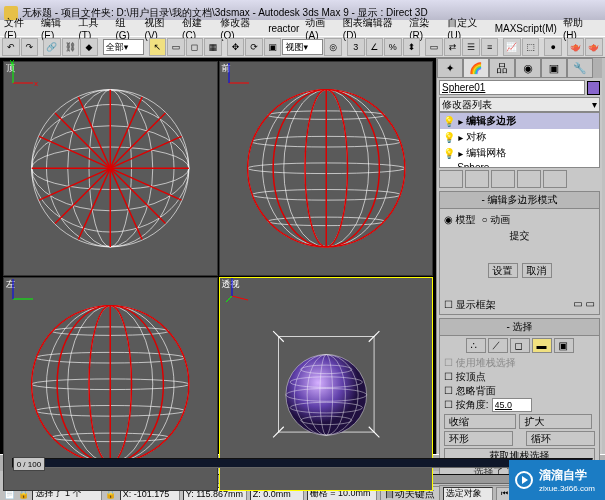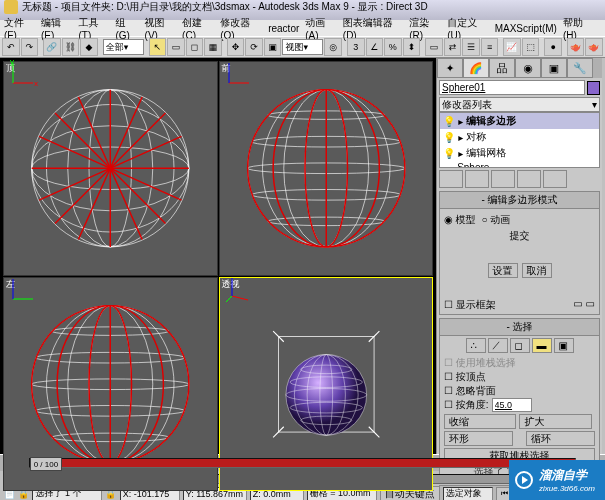--- a/index.html
+++ b/index.html
@@ -1,17 +1,17 @@
 <!DOCTYPE html>
 <html><head>
 <meta charset="utf-8">
 <style>
 * { margin: 0; padding: 0; box-sizing: border-box; font-family: "Microsoft YaHei", sans-serif; }
 body { width: 605px; height: 500px; background: #c0c0c0; font-size: 10px; overflow: hidden; position: relative; }
-.titlebar { height: 20px; background: linear-gradient(#dde, #bbc); display: flex; align-items: flex-start; padding: 0 4px; }
+.titlebar { height: 20px; background: linear-gradient(#dde, #bbc); display: flex; align-items: flex-end; padding: 0 4px; }
 .titlebar .icon { width: 14px; height: 14px; background: #e6c048; margin-right: 4px; border-radius: 2px; }
 .titlebar .title { font-size: 10px; color: #000; flex: 1; }
 .menubar { height: 16px; background: #e8e8e8; display: flex; align-items: center; padding: 0 4px; font-size: 10px; }
 .menubar span { margin-right: 6px; cursor: default; }
 .toolbar { height: 22px; background: #d8d8d8; border-top: 1px solid #fff; border-bottom: 1px solid #888; display: flex; align-items: center; padding: 0 2px; gap: 1px; }
 .toolbar .btn { width: 18px; height: 18px; background: #d0d0d0; border: 1px solid #aaa; display: flex; align-items: center; justify-content: center; font-size: 9px; }
 .toolbar .sep { width: 3px; }
 .toolbar .combo { height: 16px; background: #fff; border: 1px solid #888; font-size: 9px; padding: 0 2px; display: flex; align-items: center; color: #000; }
 .main { display: flex; height: 396px; }
 .viewports { width: 436px; height: 396px; display: grid; grid-template: 1fr 1fr / 1fr 1fr; background: #000; gap: 1px; padding: 3px; }
@@ -35,30 +35,30 @@
 .modbtns { display: flex; gap: 2px; margin: 2px 0; }
 .modbtns .mb { width: 24px; height: 18px; background: #c8c8c8; border: 1px solid #888; }
 .rollout { border: 1px solid #888; margin-top: 3px; background: #c8c8c8; }
 .rollout-title { text-align: center; font-size: 10px; padding: 1px; background: #b8b8b8; border-bottom: 1px solid #888; }
 .rollout-body { padding: 2px 4px; font-size: 10px; }
 .radio-row { display: flex; gap: 6px; margin: 2px 0; }
 .btn-sm { height: 15px; background: #c8c8c8; border: 1px solid #888; font-size: 10px; padding: 0 4px; display: inline-flex; align-items: center; }
 .btn-half { width: 48%; }
 .status { height: 46px; background: #c0c0c0; border-top: 1px solid #fff; font-size: 9px; }
 .timeline { height: 16px; display: flex; align-items: center; background: #b0b0b0; padding: 0 4px; }
-.timeline .track { flex: 1; height: 10px; background: #b91c1c; border: 1px inset #666; margin: 0 18px; position: relative; }
+.timeline .track { flex: 1; height: 10px; background: #0f172a; border: 1px inset #666; margin: 0 1px; position: relative; }
 .timeline .slider { position: absolute; left: 0; top: -2px; width: 32px; height: 14px; background: #c8c8c8; border: 1px solid #444; font-size: 8px; display: flex; align-items: center; justify-content: center; }
 .status-row { display: flex; align-items: center; padding: 1px 4px; gap: 3px; height: 15px; }
 .status-row .field { background: #e8e8e8; border: 1px inset #888; height: 14px; padding: 0 2px; font-size: 9px; display: flex; align-items: center; }
 .playback { display: flex; gap: 0; }
 .playback .pb { width: 18px; height: 14px; background: #c8c8c8; border: 1px solid #888; display: flex; align-items: center; justify-content: center; font-size: 8px; }
 .watermark { position: absolute; right: 0; bottom: 0; width: 96px; height: 40px; background: #1b7cc4; color: #fff; display: flex; align-items: center; padding: 0 6px; gap: 6px; font-size: 12px; }
 .watermark .play { width: 18px; height: 18px; border: 2px solid #fff; border-radius: 50%; display: flex; align-items: center; justify-content: center; }
 .watermark .play::after { content:""; border-left: 6px solid #fff; border-top: 4px solid transparent; border-bottom: 4px solid transparent; margin-left: 2px; }
-.watermark .txt { display: flex; flex-direction: column; font-style: italic; }
+.watermark .txt { display: flex; flex-direction: column; }
 </style>
 </head>
 <body>
 
 <div class="titlebar">
   <div class="icon"></div>
   <div class="title">无标题 - 项目文件夹: D:\用户目录\我的文档\3dsmax - Autodesk 3ds Max 9 - 显示 : Direct 3D</div>
 </div>
 
 <div class="menubar">

